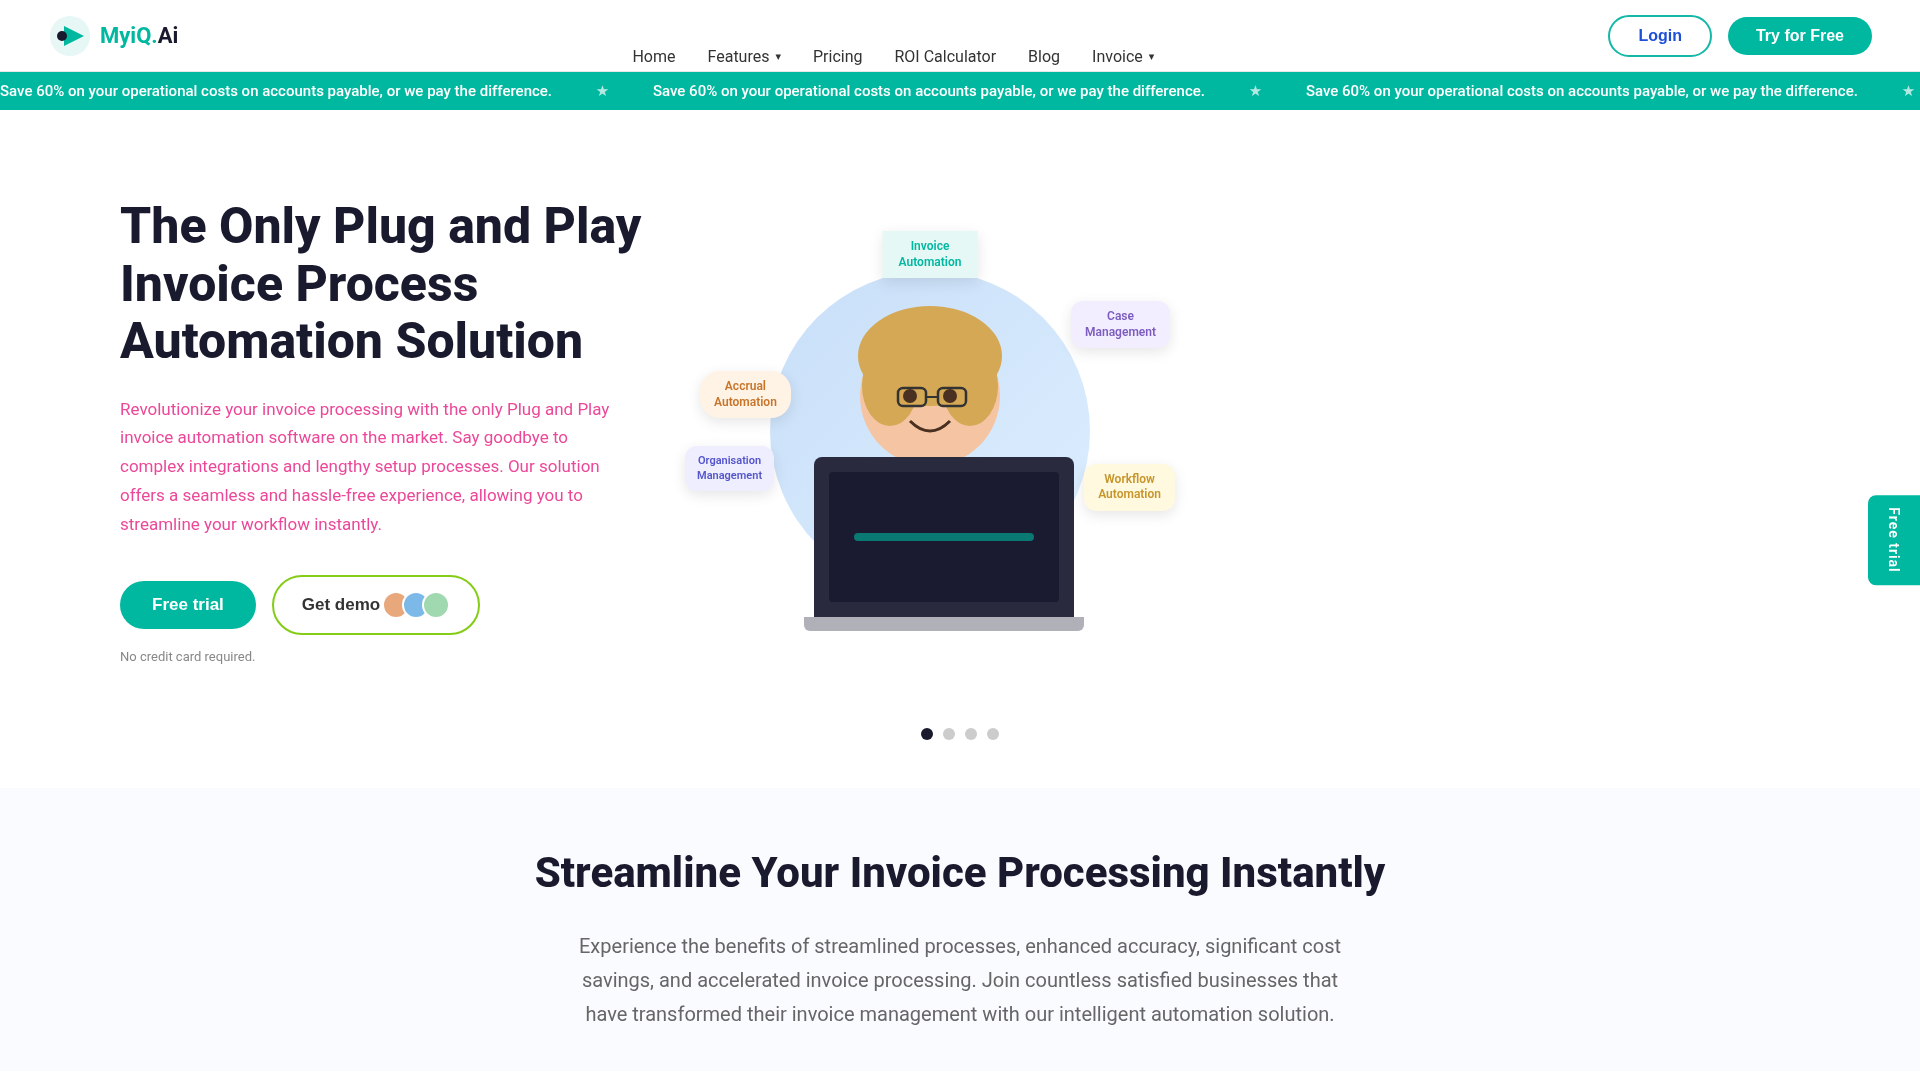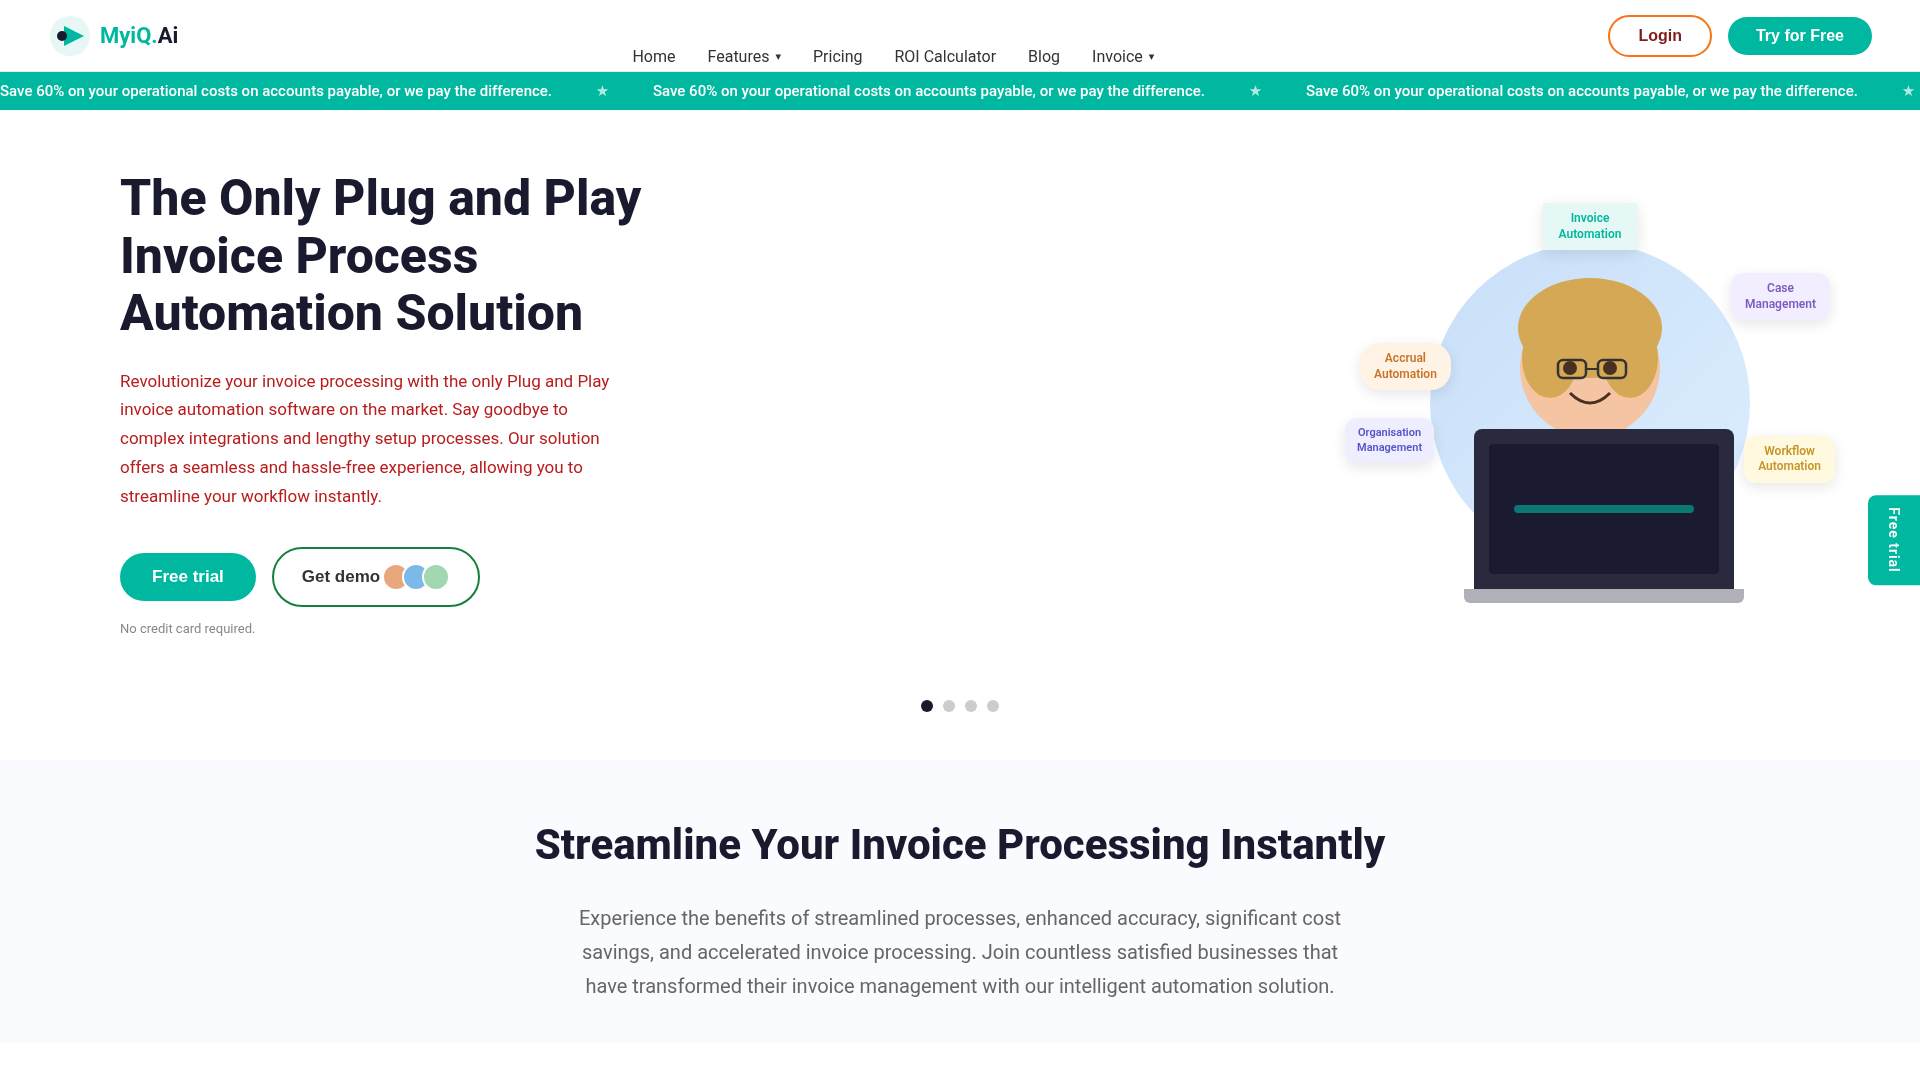--- a/index.html
+++ b/index.html
@@ -15,22 +15,22 @@
     .logo-icon { width: 44px; height: 44px; }
     .logo-text { font-size: 22px; font-weight: 700; color: #1a1a2e; }
     .logo-text span { color: #00b8a0; }
     .nav-links { display: flex; align-items: center; gap: 32px; }
     .nav-link {
       font-size: 16px; color: #333; text-decoration: none; cursor: pointer;
       display: flex; align-items: center; gap: 4px; margin-top: 41px;
     }
     .nav-actions { display: flex; align-items: center; gap: 16px; }
     .btn-login {
-      padding: 10px 28px; border: 2px solid #f97316; border-radius: 50px;
-      background: transparent; color: #7f1d1d; font-size: 16px; font-weight: 600;
+      padding: 10px 28px; border: 2px solid #14b8a6; border-radius: 50px;
+      background: transparent; color: #1d4ed8; font-size: 16px; font-weight: 600;
       cursor: pointer;
     }
     .btn-try {
       padding: 10px 28px; border: none; border-radius: 50px;
       background: #00b8a0; color: #fff; font-size: 16px; font-weight: 600;
       cursor: pointer;
     }
 
     
     .ticker-bar {
@@ -42,35 +42,36 @@
       animation: ticker 18s linear infinite;
     }
     @keyframes ticker {
       0% { transform: translateX(0); }
       100% { transform: translateX(-50%); }
     }
     .ticker-sep { margin: 0 40px; opacity: 0.7; }
 
     
     .hero {
-      display: flex; align-items: center; justify-content: space-between;
+      display: flex; align-items: center; 
       padding: 60px 80px 40px 120px; min-height: 560px; position: relative;
       overflow: hidden;
+      margin-top: 28px;
     }
     .hero-left { max-width: 560px; }
     .hero-title { font-size: 50px; font-weight: 800; color: #1a1a2e; line-height: 1.15; margin-bottom: 24px; }
-    .hero-desc { font-size: 17px; color: #b91c1c; line-height: 1.7; margin-bottom: 36px; max-width: 500px; }
+    .hero-desc { font-size: 17px; color: #ec4899; line-height: 1.7; margin-bottom: 36px; max-width: 500px; }
     .hero-buttons { display: flex; align-items: center; gap: 16px; margin-bottom: 14px; }
     .btn-free {
       padding: 14px 32px; border: none; border-radius: 50px;
       background: #00b8a0; color: #fff; font-size: 17px; font-weight: 600;
       cursor: pointer;
     }
     .btn-demo {
-      padding: 14px 28px; border: 2px solid #15803d; border-radius: 50px;
+      padding: 14px 28px; border: 2px solid #84cc16; border-radius: 50px;
       background: transparent; color: #333; font-size: 17px; font-weight: 600;
       cursor: pointer; display: flex; align-items: center; gap: 2px;
     }
     .demo-avatars { display: flex; align-items: center; }
     .demo-avatar {
       width: 28px; height: 28px; border-radius: 50%; border: 2px solid #fff;
       margin-left: -8px; display: inline-block;
     }
     .demo-avatar:first-child { margin-left: 0; }
     .av1 { background: #e8a87c; }

